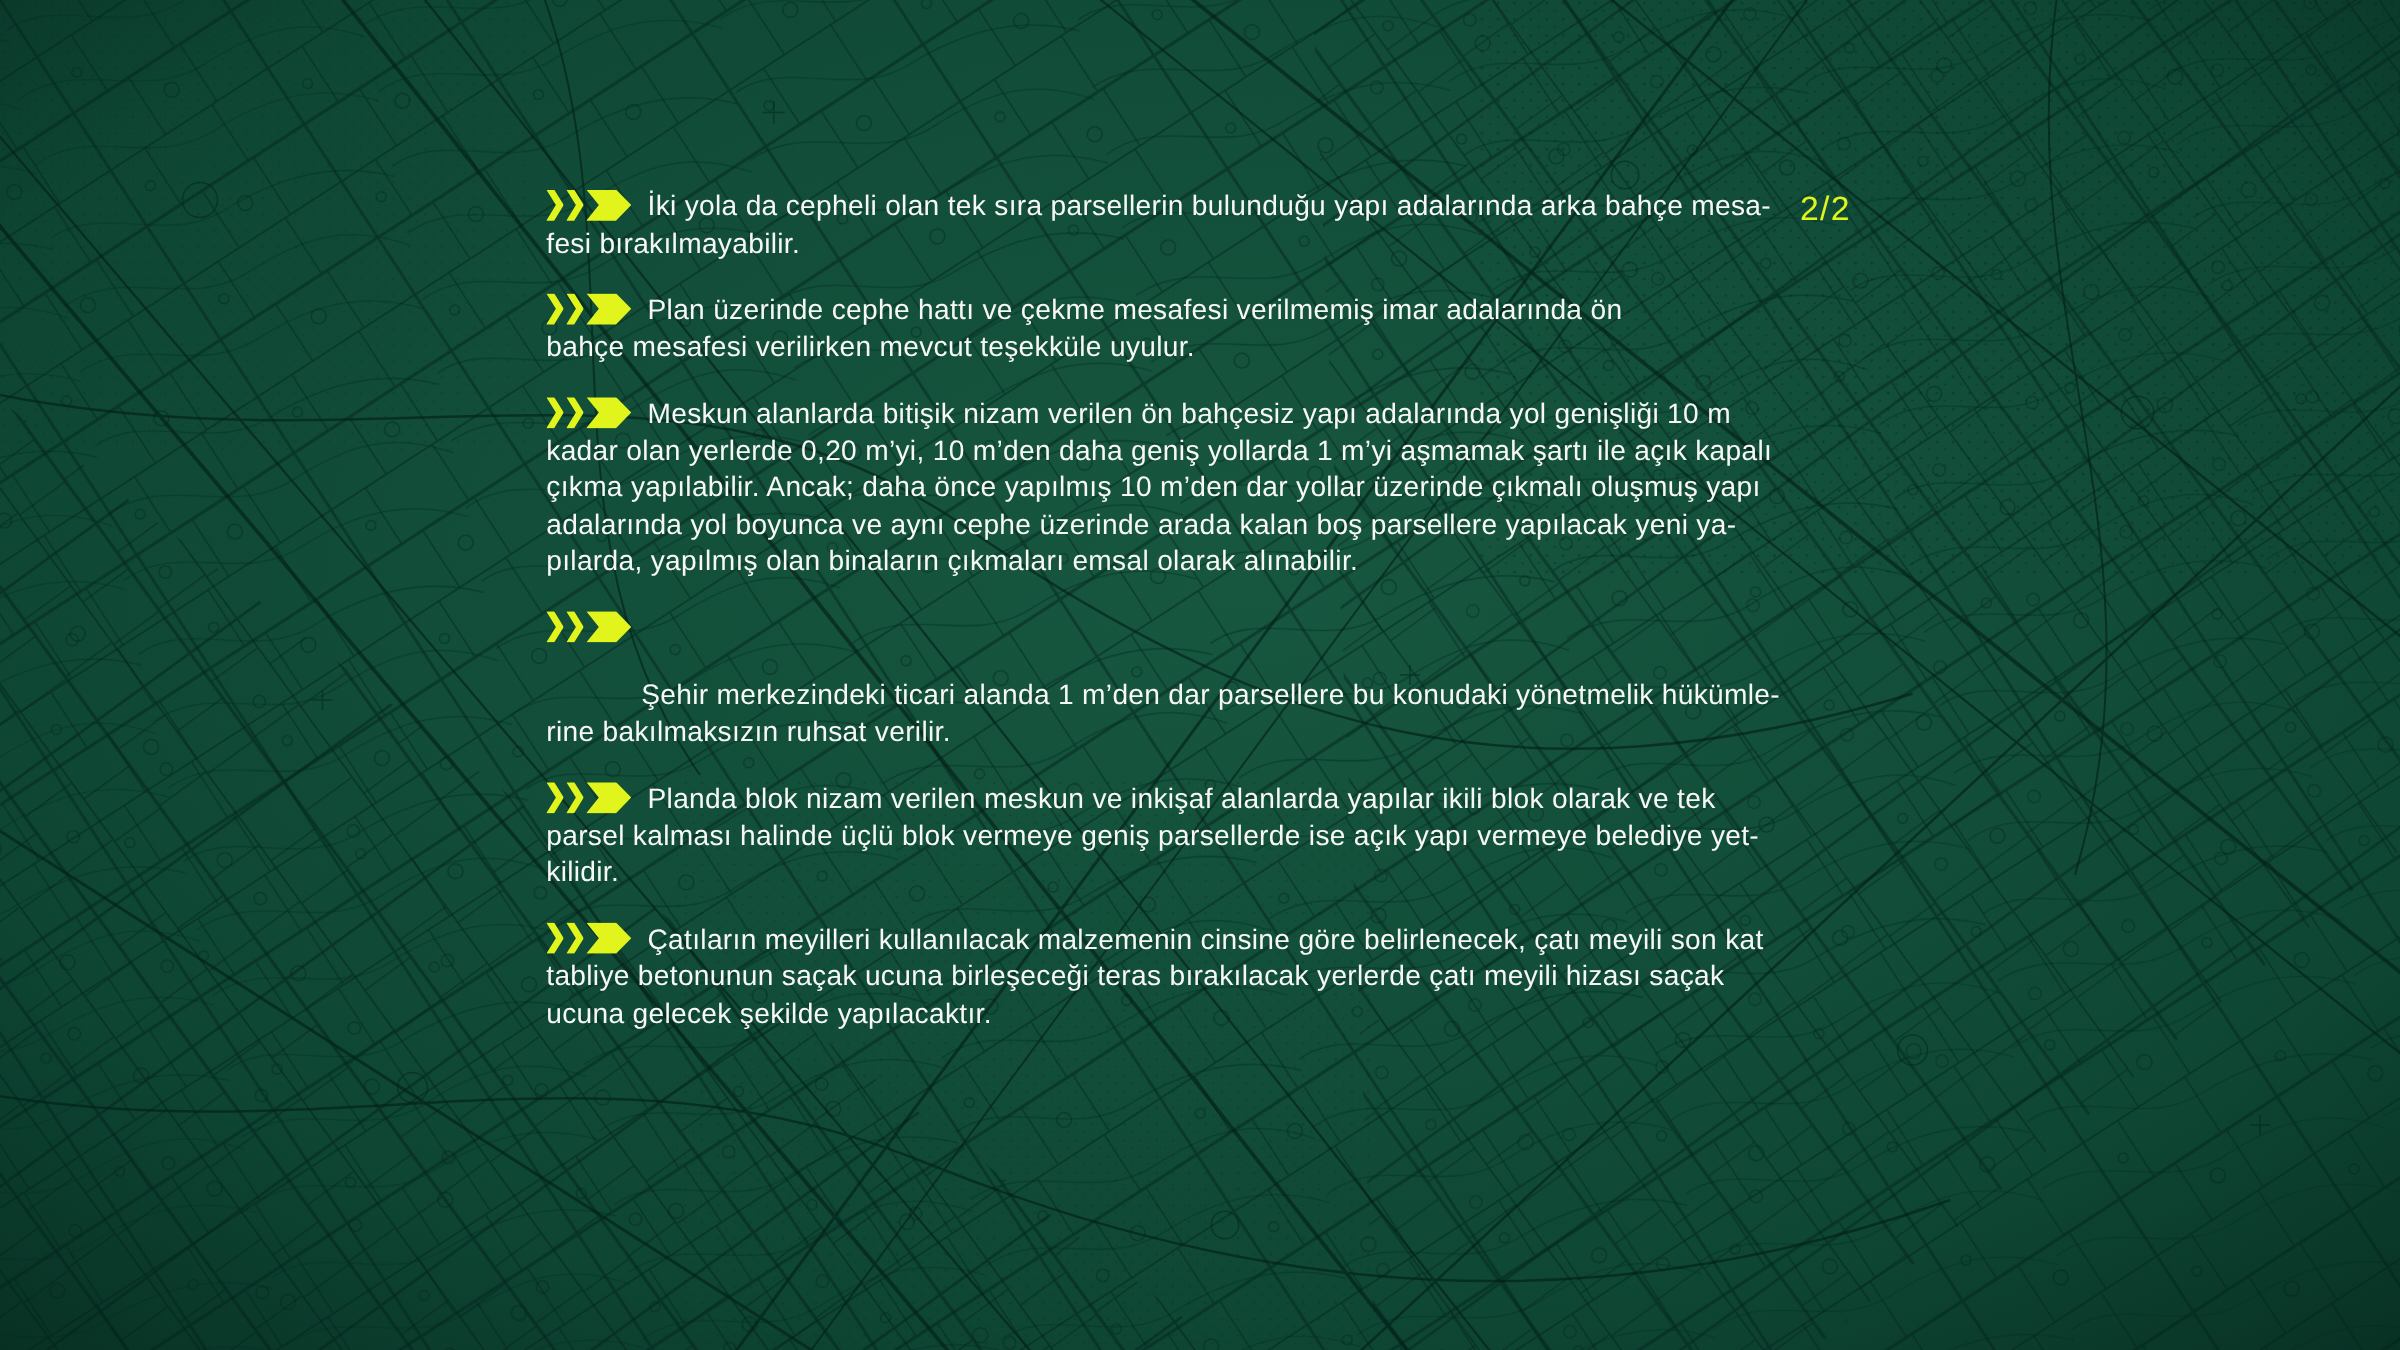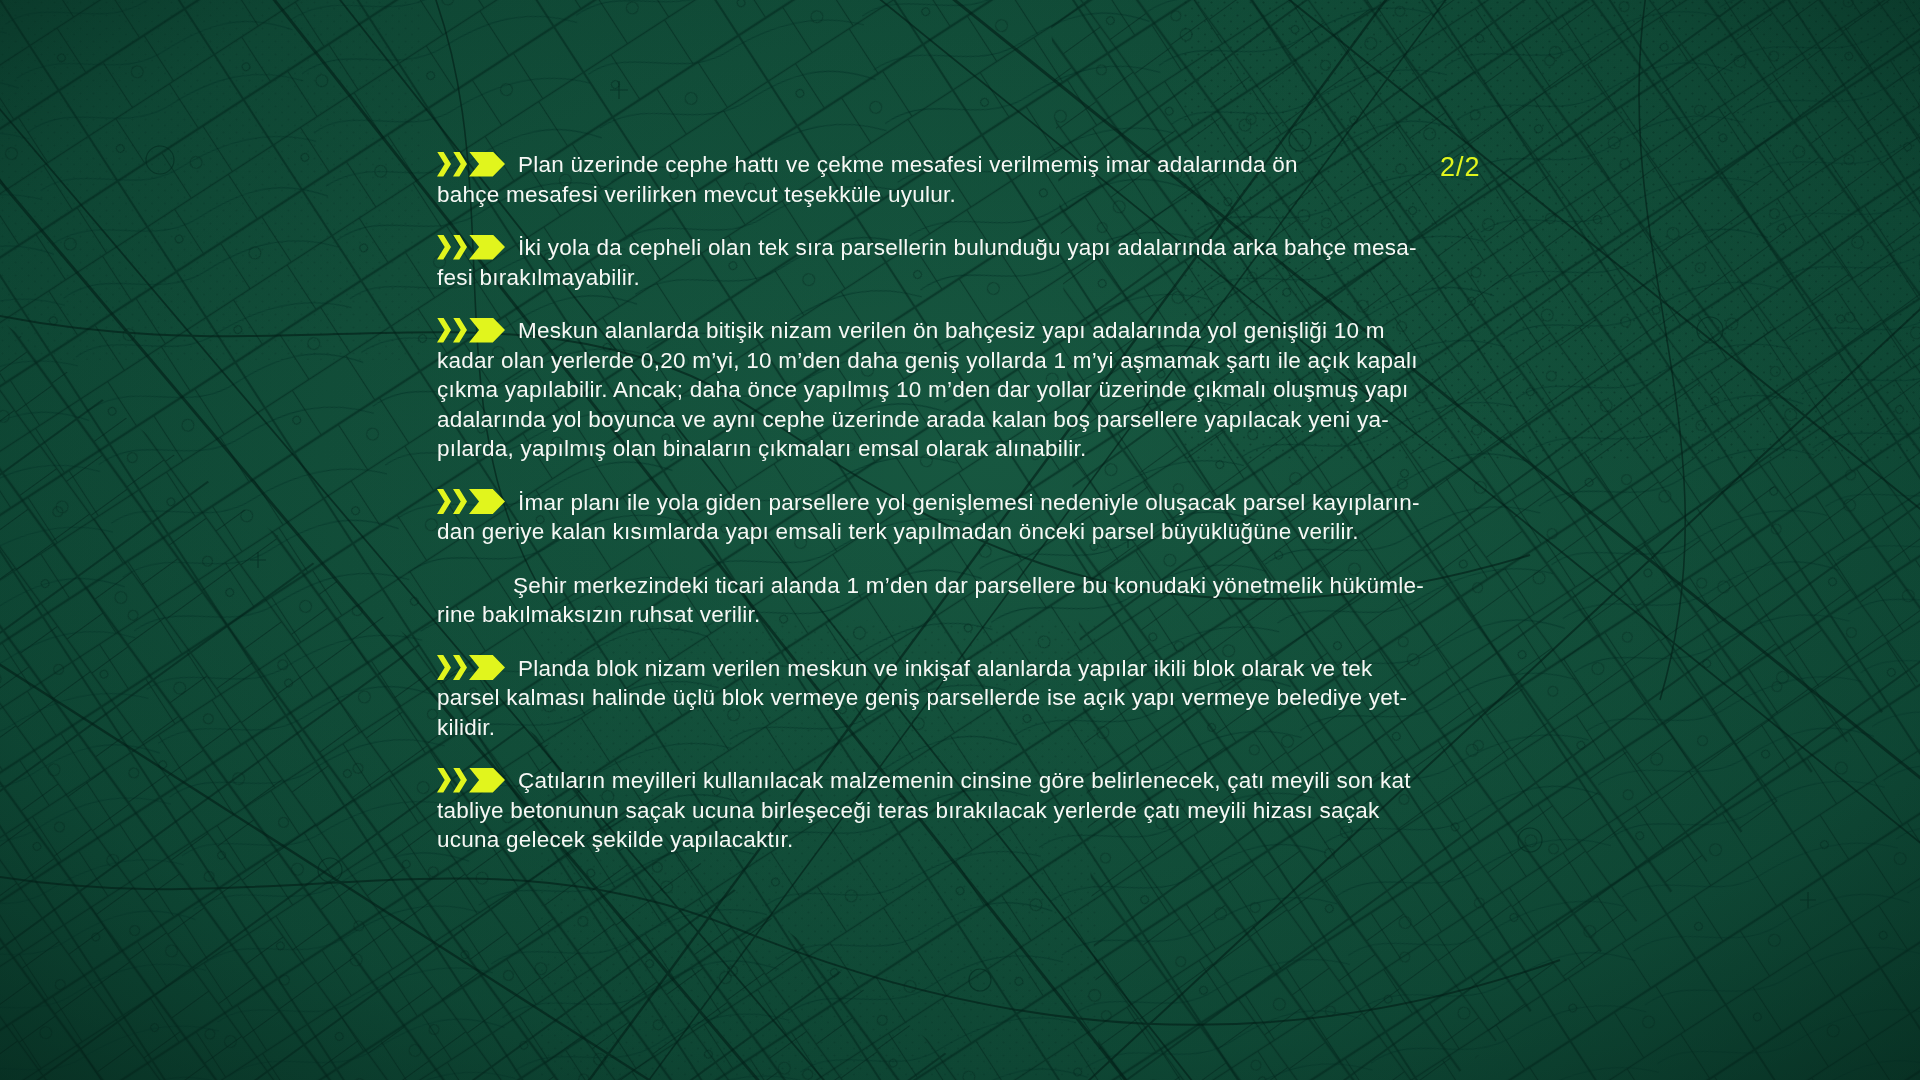--- a/index.html
+++ b/index.html
@@ -140,40 +140,39 @@
     </g>
 
     <rect width="1920" height="1080" fill="url(#vignette)"></rect>
   </svg>
 
   <div class="page-indicator">2/2</div>
 
   <div class="content">
 
     <div class="para">
-      <span class="marker"><i class="ch"></i><i class="ch"></i><i class="ar"></i></span><span class="txt">Plan üzerinde cephe hattı ve çekme mesafesi verilmemiş imar adalarında ön
-bahçe mesafesi verilirken mevcut teşekküle uyulur.</span>
+      <span class="marker"><i class="ch"></i><i class="ch"></i><i class="ar"></i></span><span class="txt">İki yola da cepheli olan tek sıra parsellerin bulunduğu yapı adalarında arka bahçe mesa-
+fesi bırakılmayabilir.</span>
     </div>
 
     <div class="para">
-      <span class="marker"><i class="ch"></i><i class="ch"></i><i class="ar"></i></span><span class="txt">İki yola da cepheli olan tek sıra parsellerin bulunduğu yapı adalarında arka bahçe mesa-
-fesi bırakılmayabilir.</span>
+      <span class="marker"><i class="ch"></i><i class="ch"></i><i class="ar"></i></span><span class="txt">Plan üzerinde cephe hattı ve çekme mesafesi verilmemiş imar adalarında ön
+bahçe mesafesi verilirken mevcut teşekküle uyulur.</span>
     </div>
 
     <div class="para">
       <span class="marker"><i class="ch"></i><i class="ch"></i><i class="ar"></i></span><span class="txt">Meskun alanlarda bitişik nizam verilen ön bahçesiz yapı adalarında yol genişliği 10 m
 kadar olan yerlerde 0,20 m’yi, 10 m’den daha geniş yollarda 1 m’yi aşmamak şartı ile açık kapalı
 çıkma yapılabilir. Ancak; daha önce yapılmış 10 m’den dar yollar üzerinde çıkmalı oluşmuş yapı
 adalarında yol boyunca ve aynı cephe üzerinde arada kalan boş parsellere yapılacak yeni ya-
 pılarda, yapılmış olan binaların çıkmaları emsal olarak alınabilir.</span>
     </div>
 
     <div class="para">
-      <span class="marker"><i class="ch"></i><i class="ch"></i><i class="ar"></i></span><span class="txt">İmar planı ile yola giden parsellere yol genişlemesi nedeniyle oluşacak parsel kayıpların-
-dan geriye kalan kısımlarda yapı emsali terk yapılmadan önceki parsel büyüklüğüne verilir.</span>
+      <span class="marker"><i class="ch"></i><i class="ch"></i><i class="ar"></i></span>
     </div>
 
     <div class="para indent">
       <span class="txt">Şehir merkezindeki ticari alanda 1 m’den dar parsellere bu konudaki yönetmelik hükümle-
 rine bakılmaksızın ruhsat verilir.</span>
     </div>
 
     <div class="para">
       <span class="marker"><i class="ch"></i><i class="ch"></i><i class="ar"></i></span><span class="txt">Planda blok nizam verilen meskun ve inkişaf alanlarda yapılar ikili blok olarak ve tek
 parsel kalması halinde üçlü blok vermeye geniş parsellerde ise açık yapı vermeye belediye yet-

